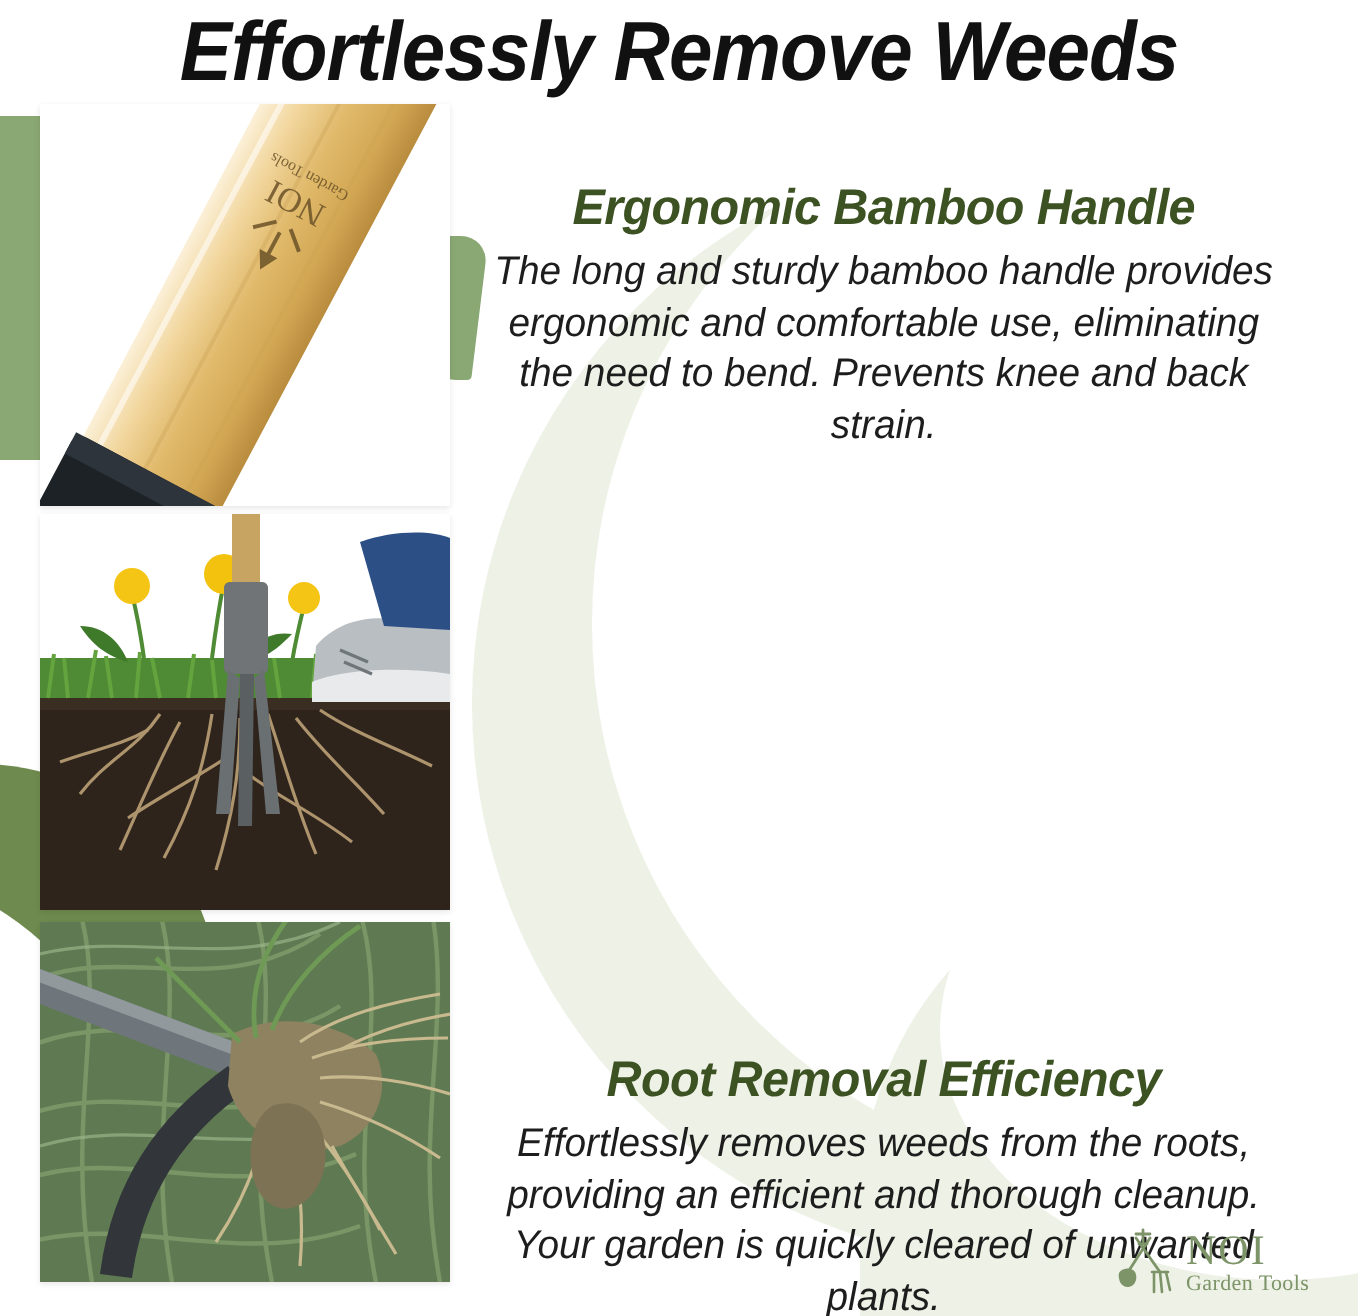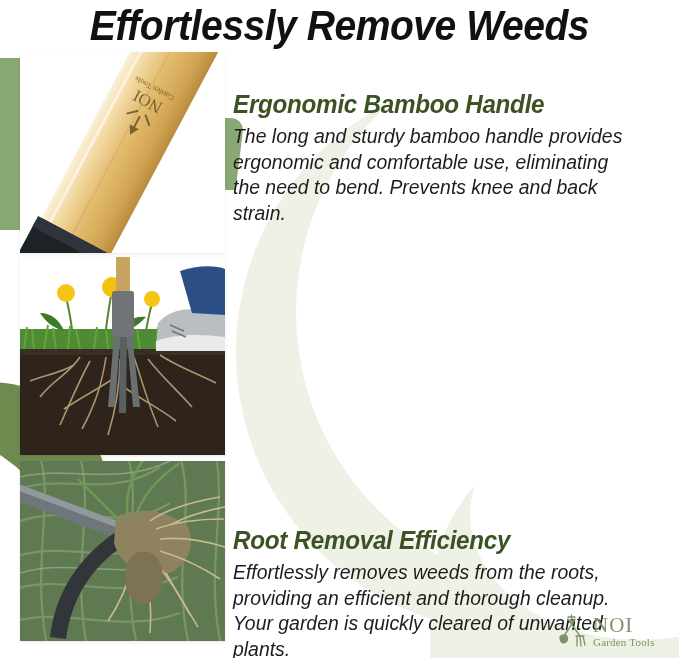--- a/index.html
+++ b/index.html
@@ -127,22 +127,23 @@
     box-shadow: 0 1px 3px rgba(0,0,0,0.10);
   }
   #photo-1 { top: 52px;  height: 201px; }
   #photo-2 { top: 257px; height: 198px; }
   #photo-3 { top: 461px; height: 180px; }
   .photo svg { display: block; width: 100%; height: 100%; }
 
   
   .feature {
     position: absolute;
-    left: 233px;
+    left: 243px;
     width: 410px;
+    text-align: center;
   }
   #feature-1 { top: 90px; }
   #feature-2 { top: 288px; }
   #feature-3 { top: 478px; margin-top: 48px; }
 
   .feature-heading {
     font-family: "Liberation Sans", sans-serif;
     font-size: 25px;
     font-weight: 700;
     font-style: italic;

